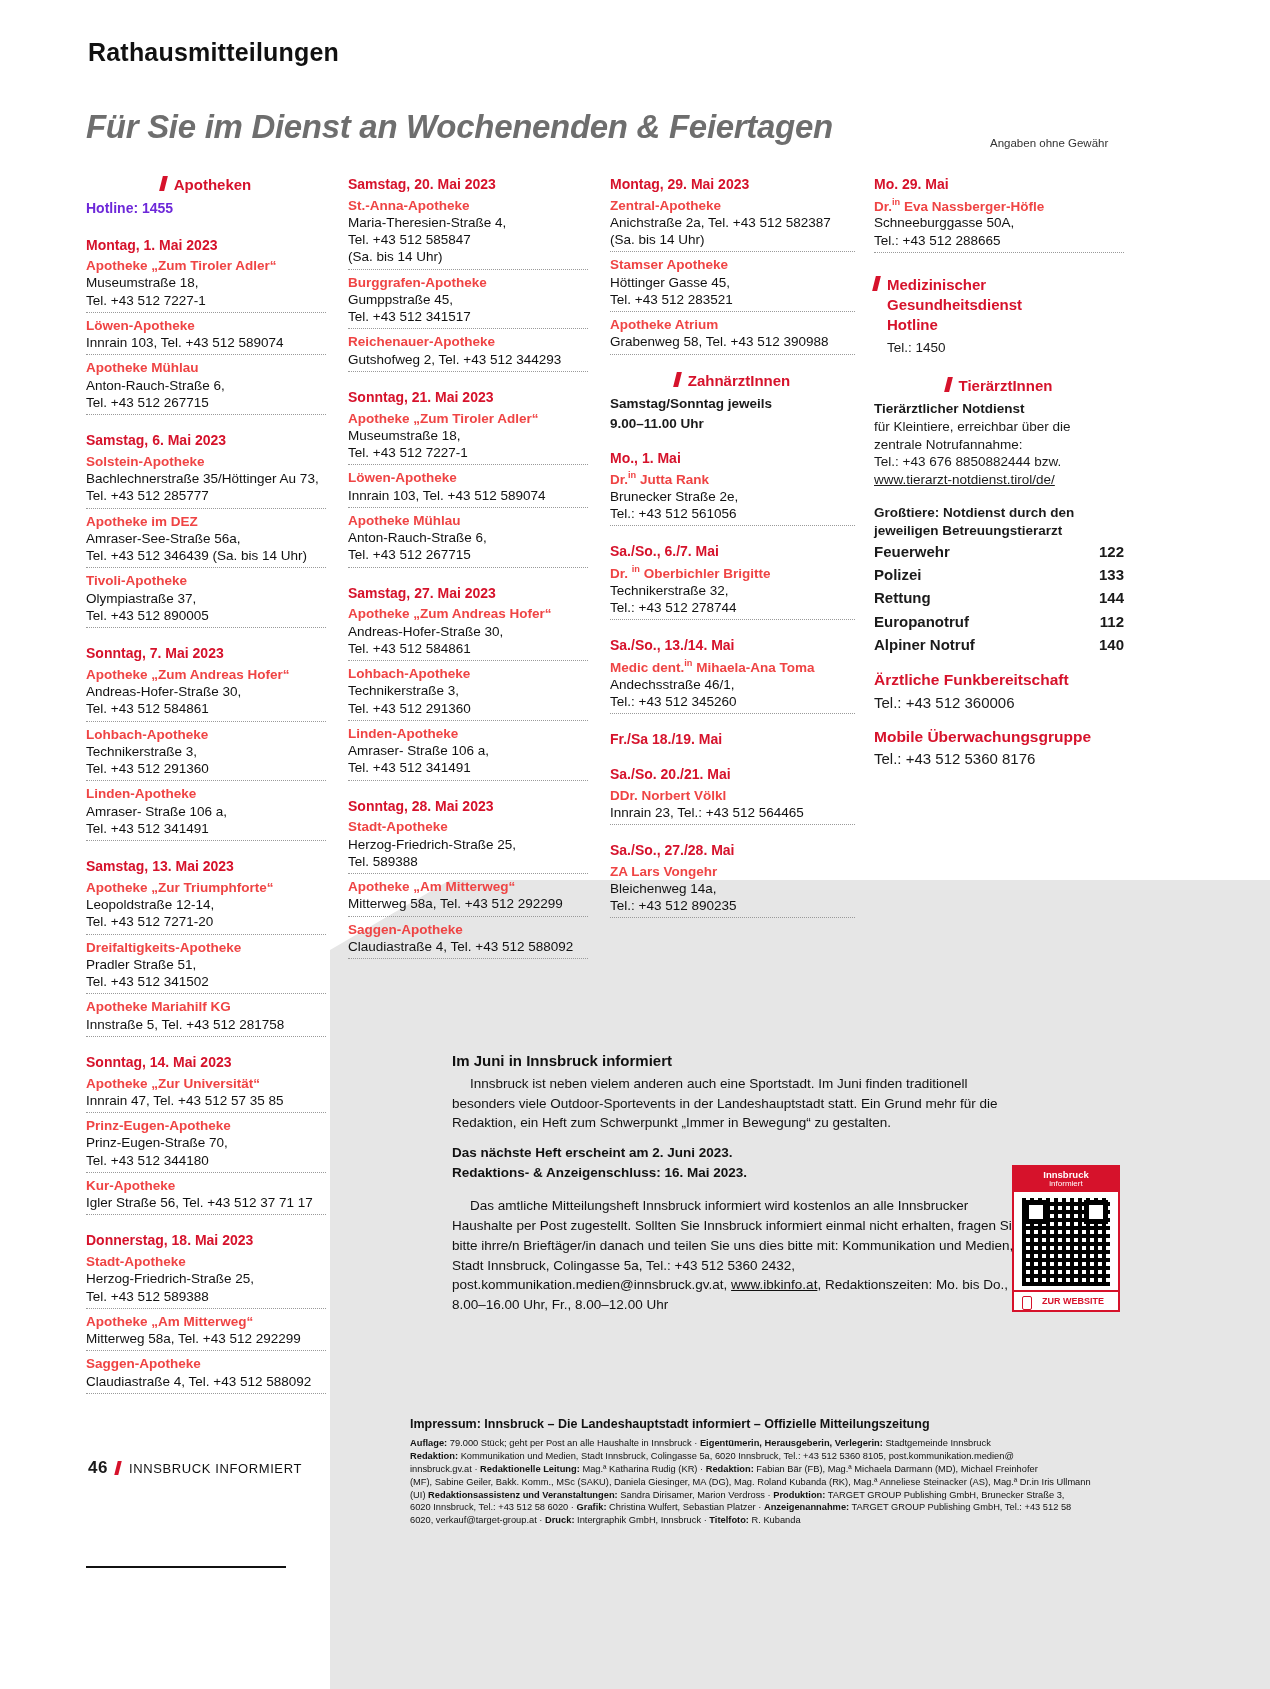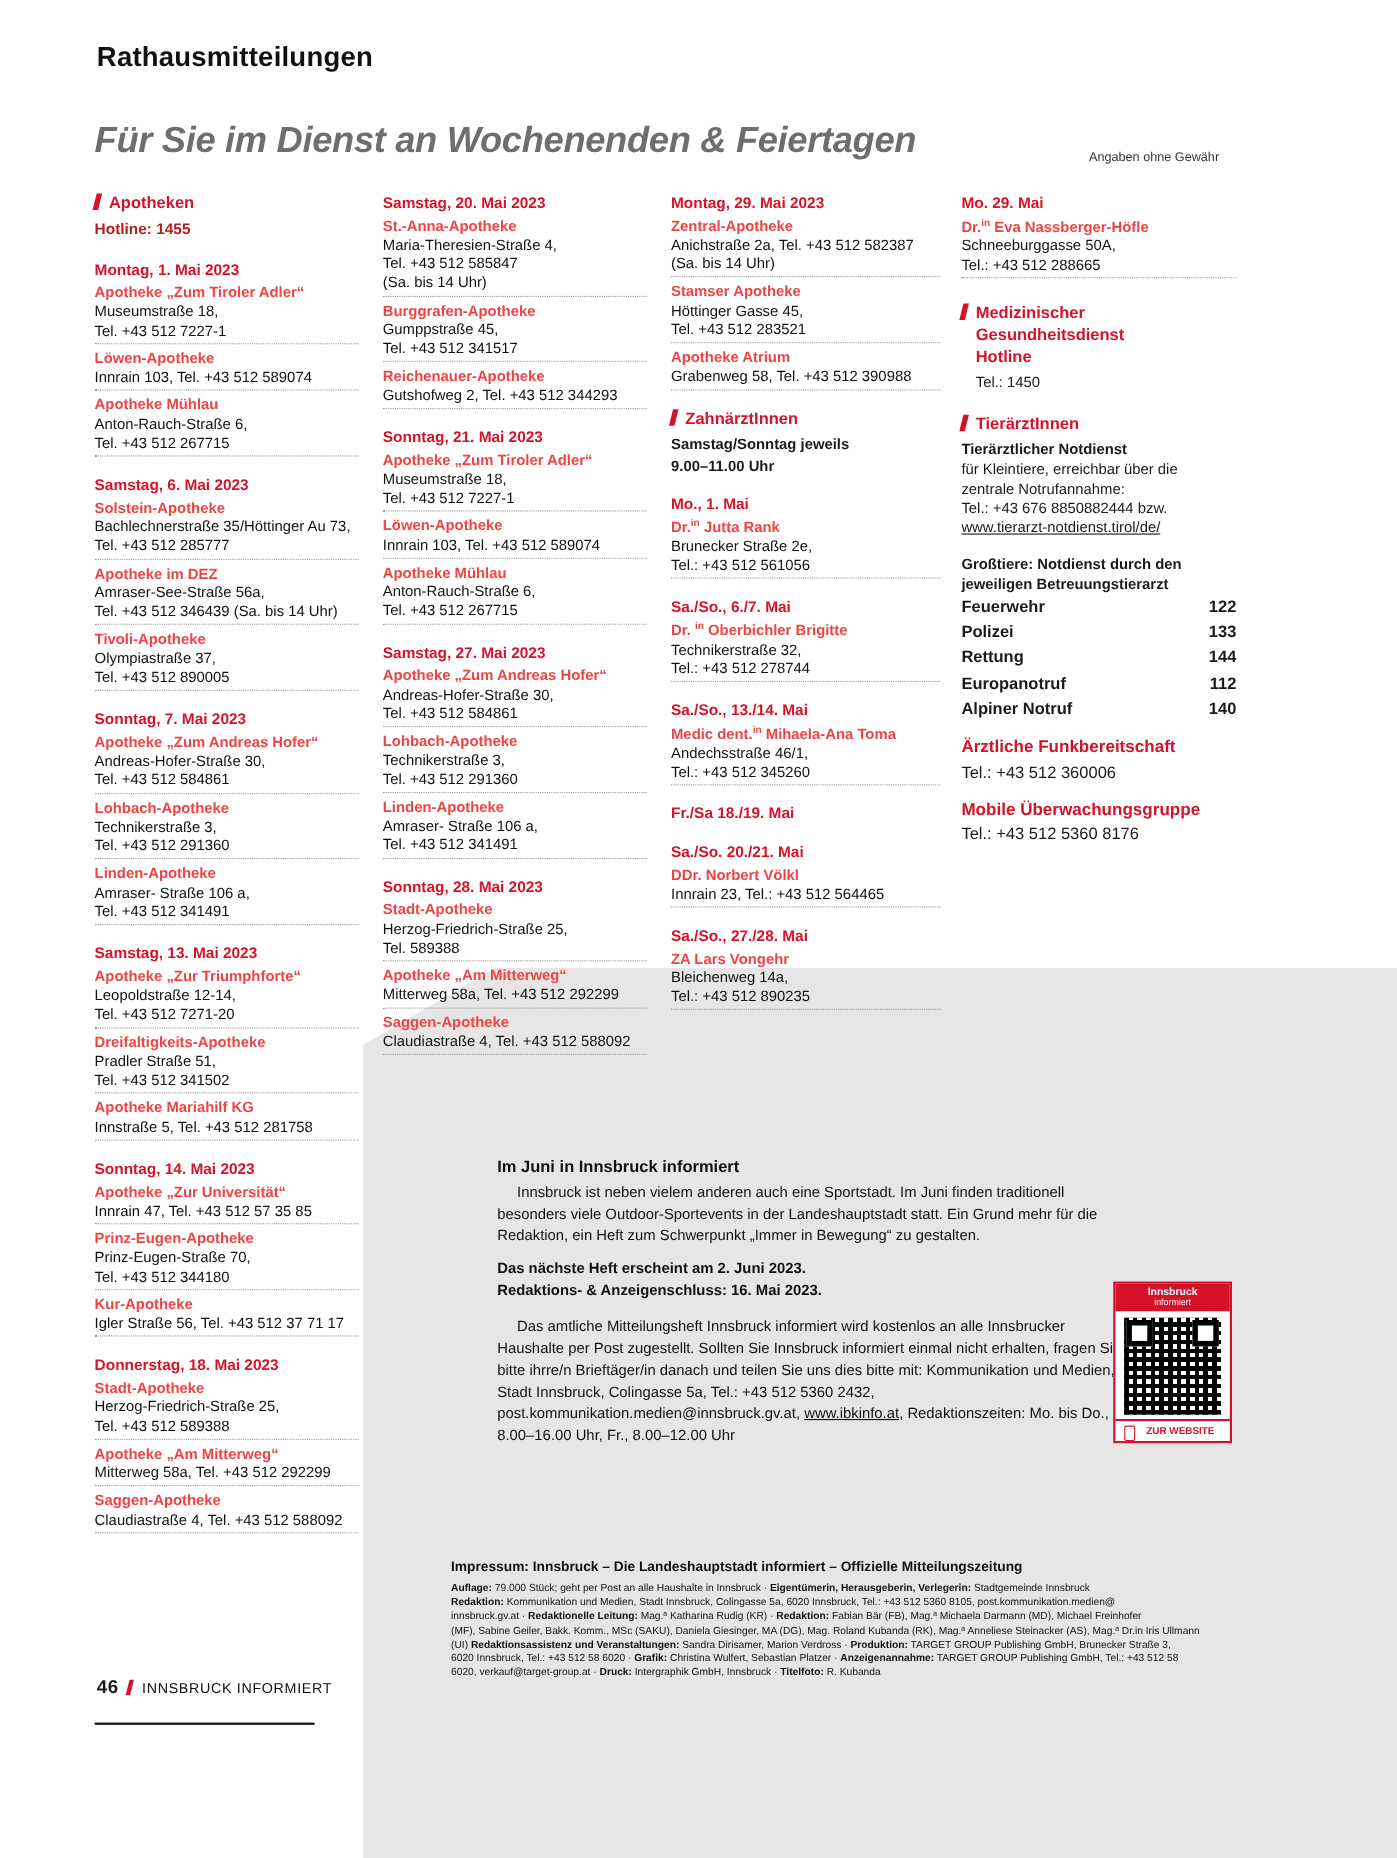--- a/index.html
+++ b/index.html
@@ -75,36 +75,37 @@
   .col3 { left: 610px; width: 245px; }
   .col4 { left: 874px; width: 250px; }
 
   .sec-head {
     color: #d6122b;
     font-weight: bold;
     font-size: 15px;
     margin: 0 0 4px 0;
     display: flex;
     align-items: flex-start;
+    justify-content: center;
   }
   .sec-head .slash {
     display: inline-block;
     width: 5px;
     height: 15px;
     background: #d6122b;
     transform: skewX(-14deg);
     margin-right: 8px;
     margin-top: 1px;
     flex: none;
   }
   .hotline {
     font-weight: bold;
     font-size: 14px;
     margin: 0 0 2px 0;
-    color: #b91c1c;
+    color: #6d28d9;
   }
   .date-head {
     color: #d6122b;
     font-weight: bold;
     font-size: 14px;
     margin: 16px 0 3px 0;
   }
   .date-head.first { margin-top: 18px; }
   .entry {
     border-bottom: 1px dotted #9a9a9a;
@@ -251,21 +252,21 @@
     font-size: 12.5px;
     font-weight: bold;
     margin-bottom: 4px;
   }
   .imprint p { margin: 0 0 0 0; }
   .imprint b { font-weight: bold; }
 
   .footer {
     position: absolute;
     left: 88px;
-    top: 1524px;
+    top: 1458px;
     display: flex;
     align-items: center;
     font-size: 13px;
     letter-spacing: 0.6px;
   }
   .footer .pagenum {
     font-weight: bold;
     font-size: 17px;
     margin-right: 8px;
   }

